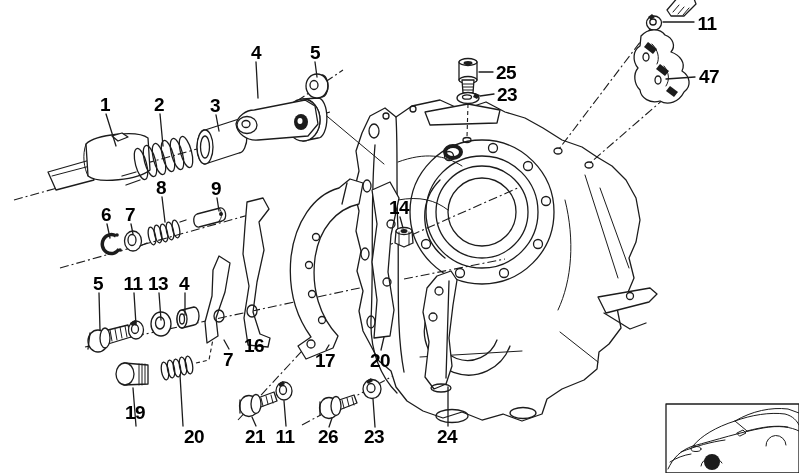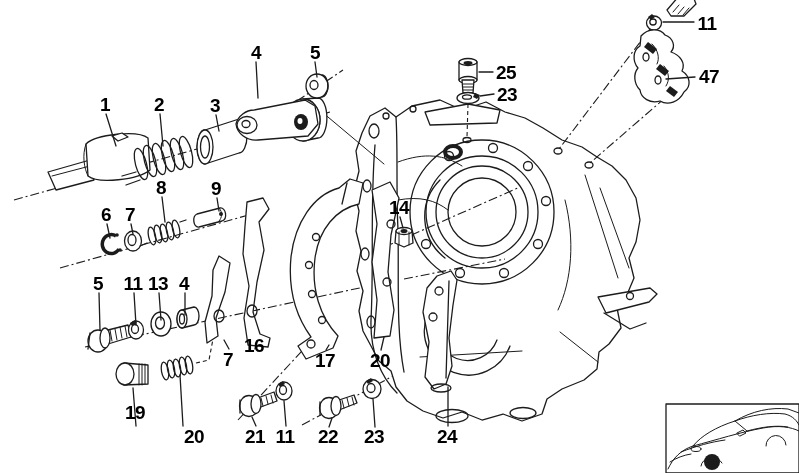--- a/index.html
+++ b/index.html
@@ -369,17 +369,17 @@
       <div class="callout" style="left: 158px; top: 283px;">13</div>
       <div class="callout" style="left: 184px; top: 283px;">4</div>
       <div class="callout" style="left: 228px; top: 359px;">7</div>
       <div class="callout" style="left: 254px; top: 345px;">16</div>
       <div class="callout" style="left: 325px; top: 360px;">17</div>
       <div class="callout" style="left: 380px; top: 360px;">20</div>
       <div class="callout" style="left: 135px; top: 412px;">19</div>
       <div class="callout" style="left: 182px; top: 436px; margin-left: 12px;">20</div>
       <div class="callout" style="left: 255px; top: 436px; text-align: center;">21</div>
       <div class="callout" style="left: 285px; top: 436px;">11</div>
-      <div class="callout" style="left: 328px; top: 436px;">22</div>
+      <div class="callout" style="left: 328px; top: 436px;">26</div>
       <div class="callout" style="left: 374px; top: 436px;">23</div>
       <div class="callout" style="left: 447px; top: 436px;">24</div>
     </div>
 </div>
 
 </body></html>

